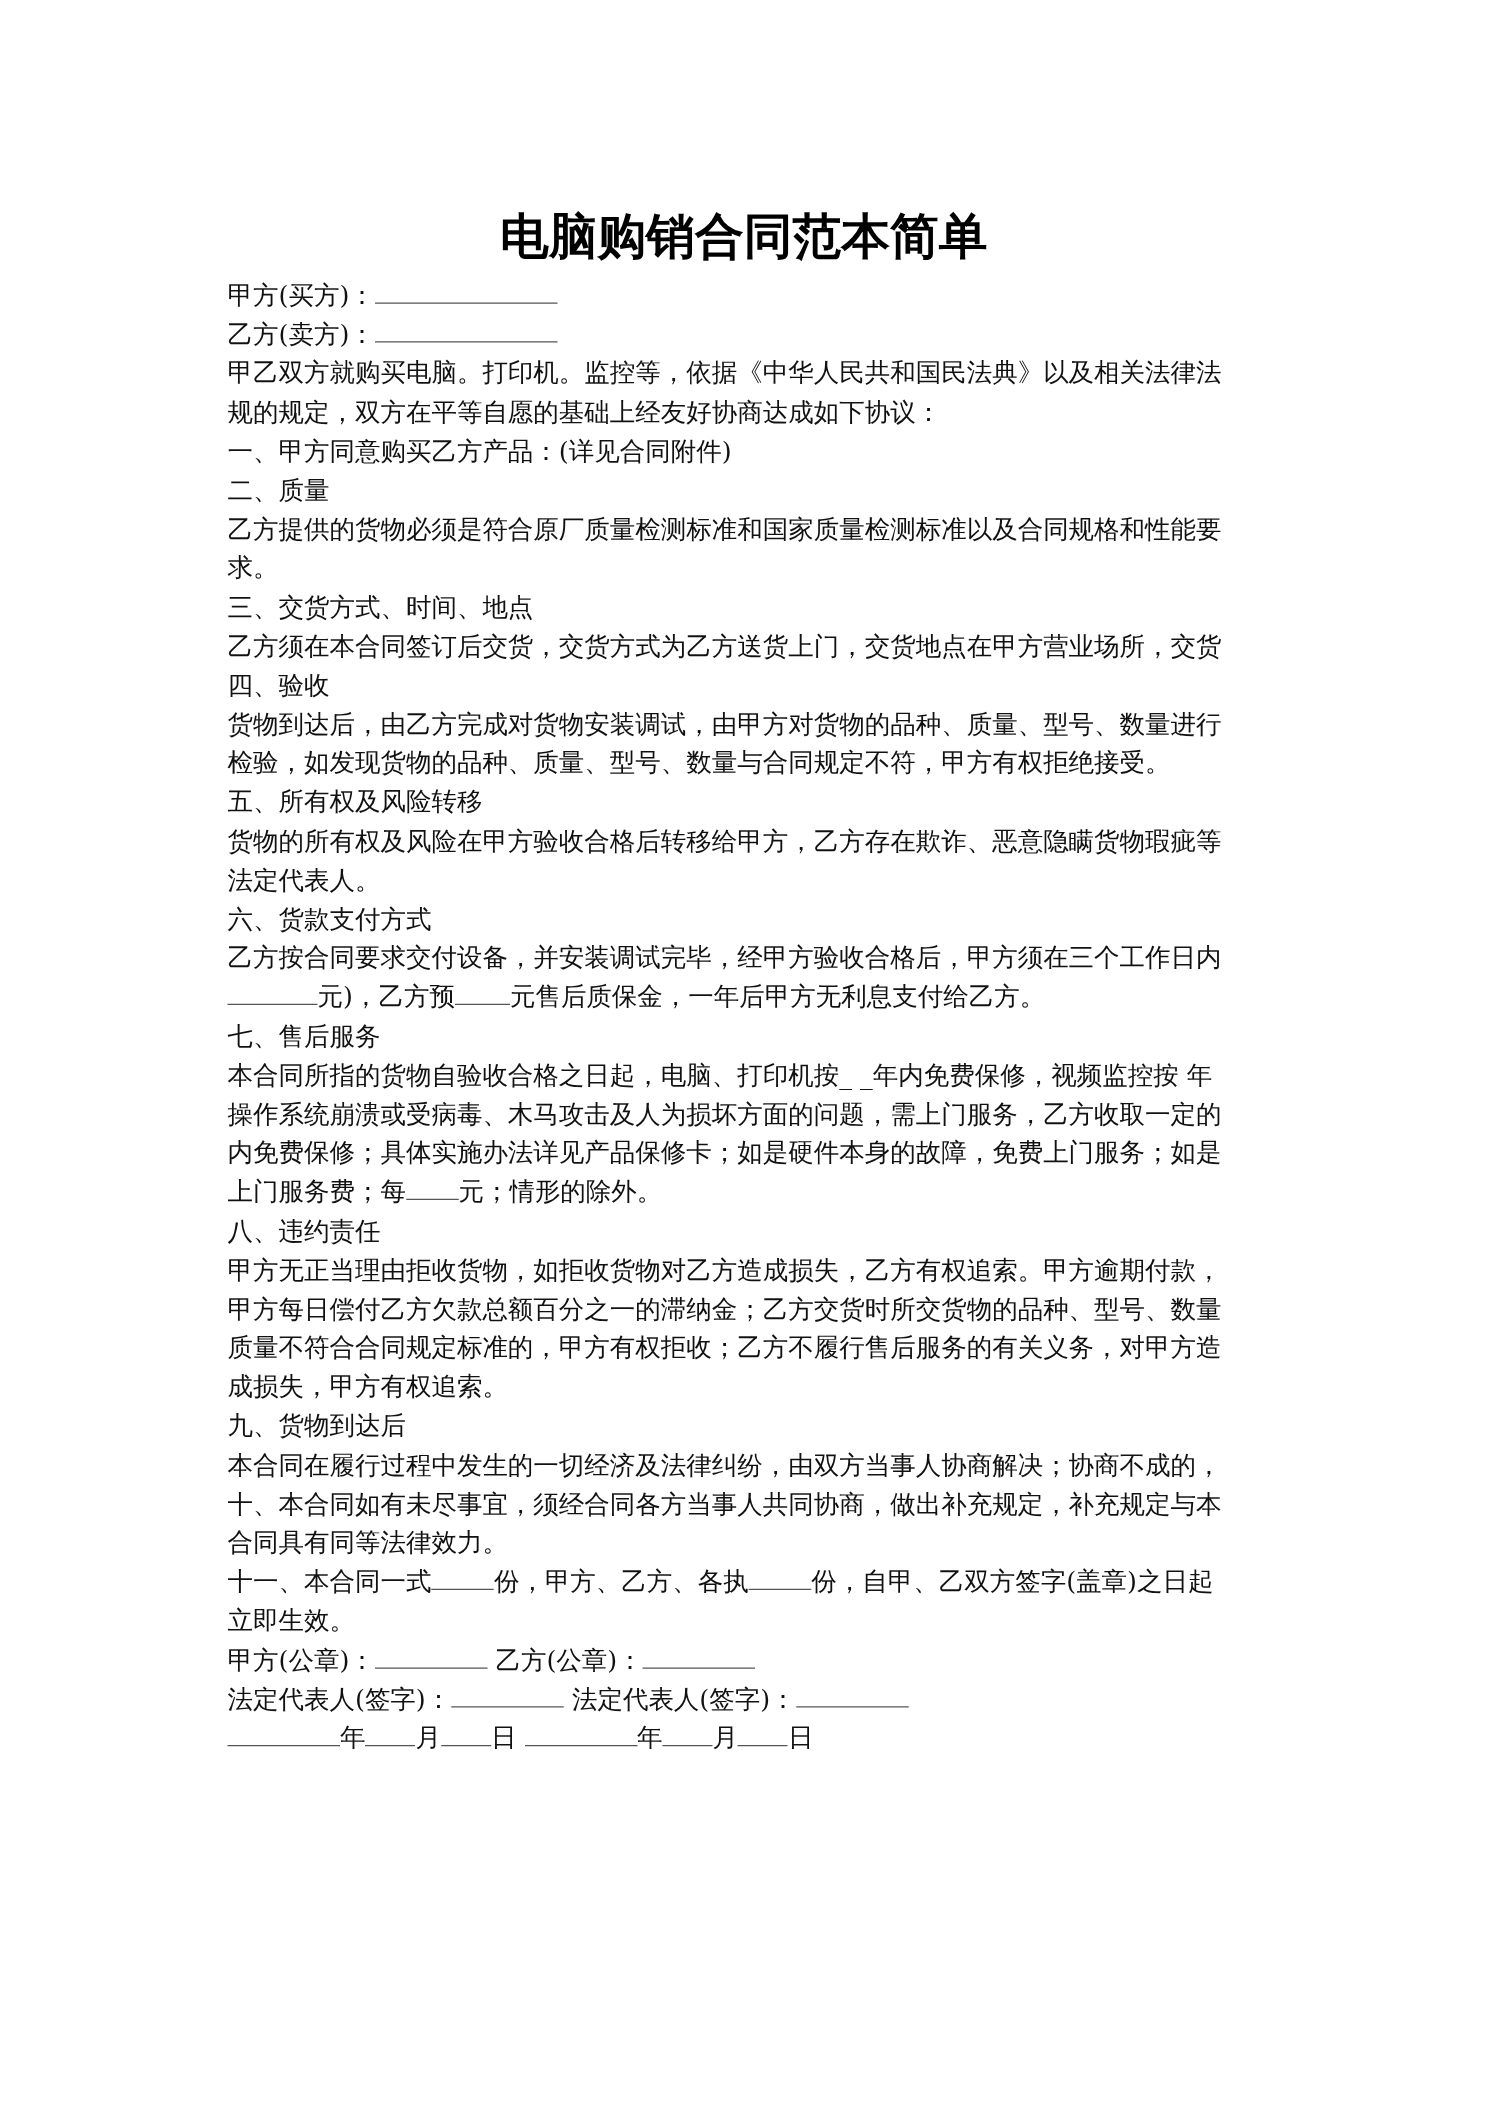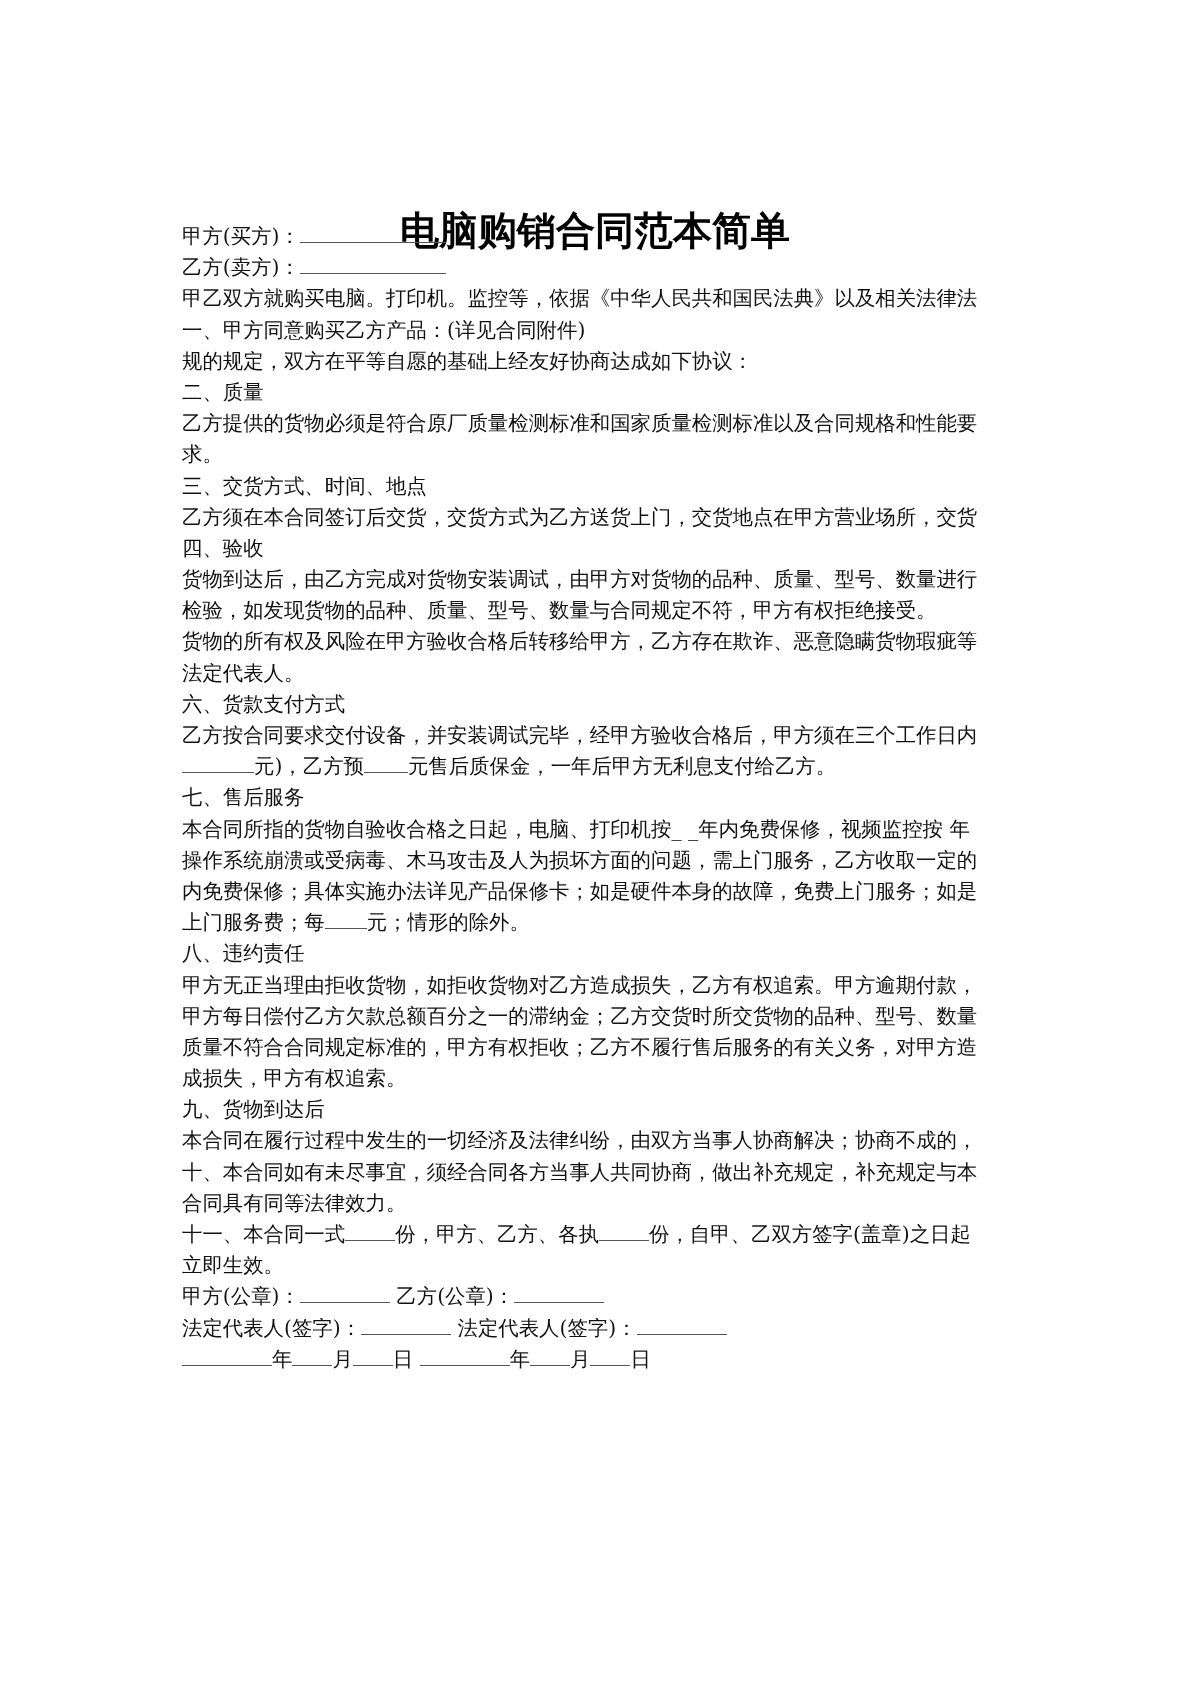--- a/index.html
+++ b/index.html
@@ -1,50 +1,51 @@
 <!DOCTYPE html>
 <html><head>
 <meta charset="utf-8">
 <style>
   html, body { margin: 0; padding: 0; background: #ffffff; }
   body { width: 1190px; height: 1683px; position: relative; overflow: hidden; }
   .page { position: absolute; left: 0; top: 0; width: 1190px; height: 1683px; background: #fff; }
   .title {
     position: absolute; left: 0; width: 1190px; top: 166px; text-align: center;
     font-family: "DejaVu Sans", sans-serif; font-weight: bold; font-size: 39px; line-height: 48px;
-    color: #000; letter-spacing: 0px; margin-top: 41px;
+    color: #000; letter-spacing: 0px;
   }
   .body {
     position: absolute; left: 182px; top: 221px; width: 830px;
     font-family: "DejaVu Serif", serif; font-size: 20.4px; line-height: 31.2px; color: #111;
   }
   .line { white-space: nowrap; height: 31.2px; }
   .blank {
     display: inline-block; border-bottom: 1px solid #555; height: 18px; vertical-align: baseline;
   }
 </style>
 </head>
 <body>
 
 <div class="page">
   <div class="title">电脑购销合同范本简单</div>
   <div class="body" id="doc-body">
       <div class="line"><span>甲方(买方)：</span><span class="blank" style="width: 146px;"></span></div>
       <div class="line"><span>乙方(卖方)：</span><span class="blank" style="width: 146px;"></span></div>
       <div class="line"><span>甲乙双方就购买电脑。打印机。监控等，依据《中华人民共和国民法典》以及相关法律法</span></div>
+      <div class="line"><span>规的规定，双方在平等自愿的基础上经友好协商达成如下协议：</span></div>
       <div class="line"><span>一、甲方同意购买乙方产品：(详见合同附件)</span></div>
-      <div class="line"><span>规的规定，双方在平等自愿的基础上经友好协商达成如下协议：</span></div>
       <div class="line"><span>二、质量</span></div>
       <div class="line"><span>乙方提供的货物必须是符合原厂质量检测标准和国家质量检测标准以及合同规格和性能要</span></div>
       <div class="line"><span>求。</span></div>
       <div class="line"><span>三、交货方式、时间、地点</span></div>
       <div class="line"><span>乙方须在本合同签订后交货，交货方式为乙方送货上门，交货地点在甲方营业场所，交货</span></div>
       <div class="line"><span>四、验收</span></div>
       <div class="line"><span>货物到达后，由乙方完成对货物安装调试，由甲方对货物的品种、质量、型号、数量进行</span></div>
       <div class="line"><span>检验，如发现货物的品种、质量、型号、数量与合同规定不符，甲方有权拒绝接受。</span></div>
+      <div class="line"><span>五、所有权及风险转移</span></div>
       <div class="line"><span>货物的所有权及风险在甲方验收合格后转移给甲方，乙方存在欺诈、恶意隐瞒货物瑕疵等</span></div>
       <div class="line"><span>法定代表人。</span></div>
       <div class="line"><span>六、货款支付方式</span></div>
       <div class="line"><span>乙方按合同要求交付设备，并安装调试完毕，经甲方验收合格后，甲方须在三个工作日内</span></div>
       <div class="line"><span class="blank" style="width: 72px;"></span><span>元)，乙方预</span><span class="blank" style="width: 44px;"></span><span>元售后质保金，一年后甲方无利息支付给乙方。</span></div>
       <div class="line"><span>七、售后服务</span></div>
       <div class="line"><span>本合同所指的货物自验收合格之日起，电脑、打印机按_ _年内免费保修，视频监控按 年</span></div>
       <div class="line"><span>操作系统崩溃或受病毒、木马攻击及人为损坏方面的问题，需上门服务，乙方收取一定的</span></div>
       <div class="line"><span>内免费保修；具体实施办法详见产品保修卡；如是硬件本身的故障，免费上门服务；如是</span></div>
       <div class="line"><span>上门服务费；每</span><span class="blank" style="width: 42px;"></span><span>元；情形的除外。</span></div>

